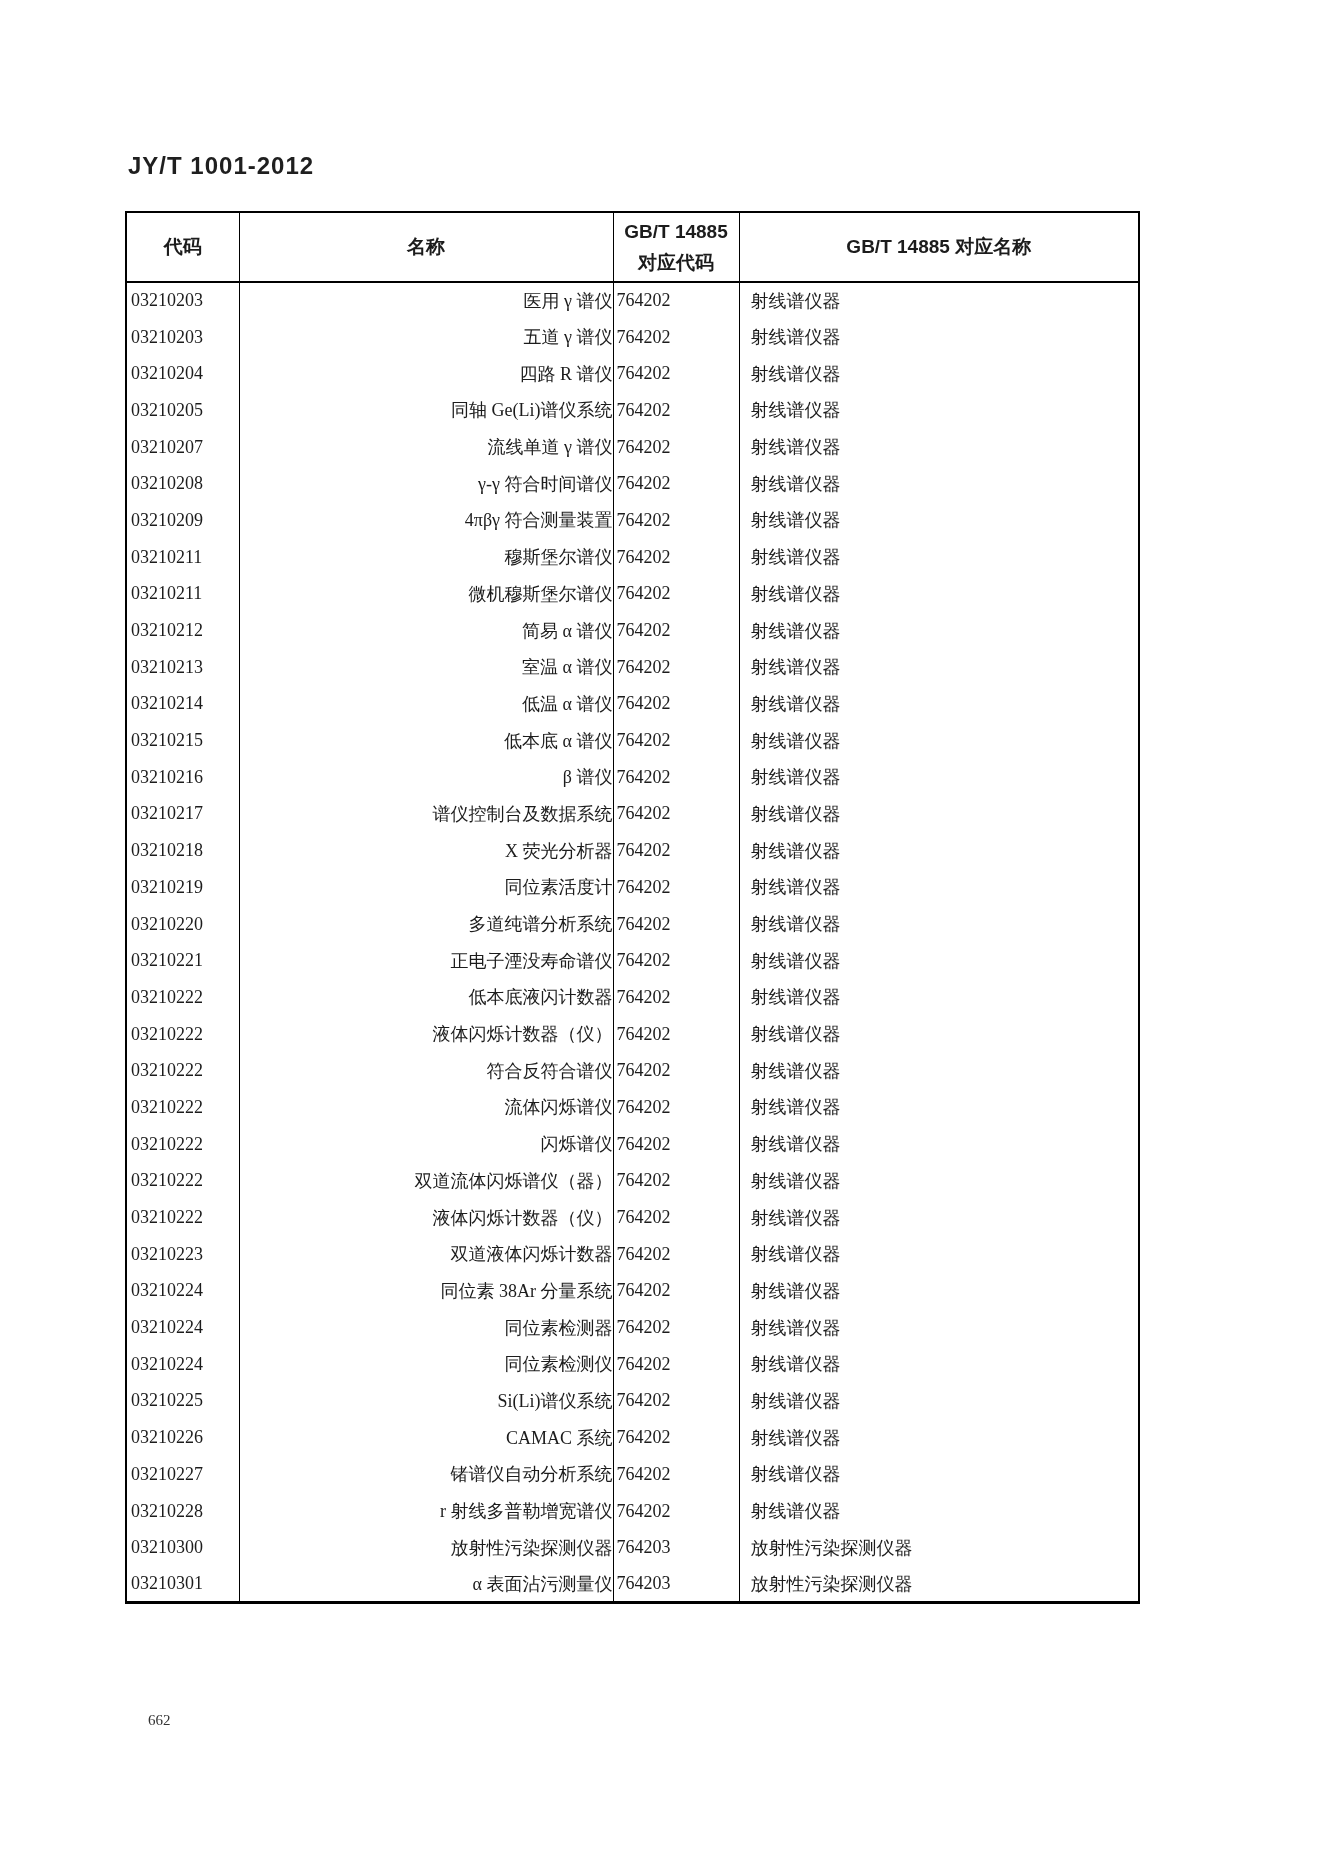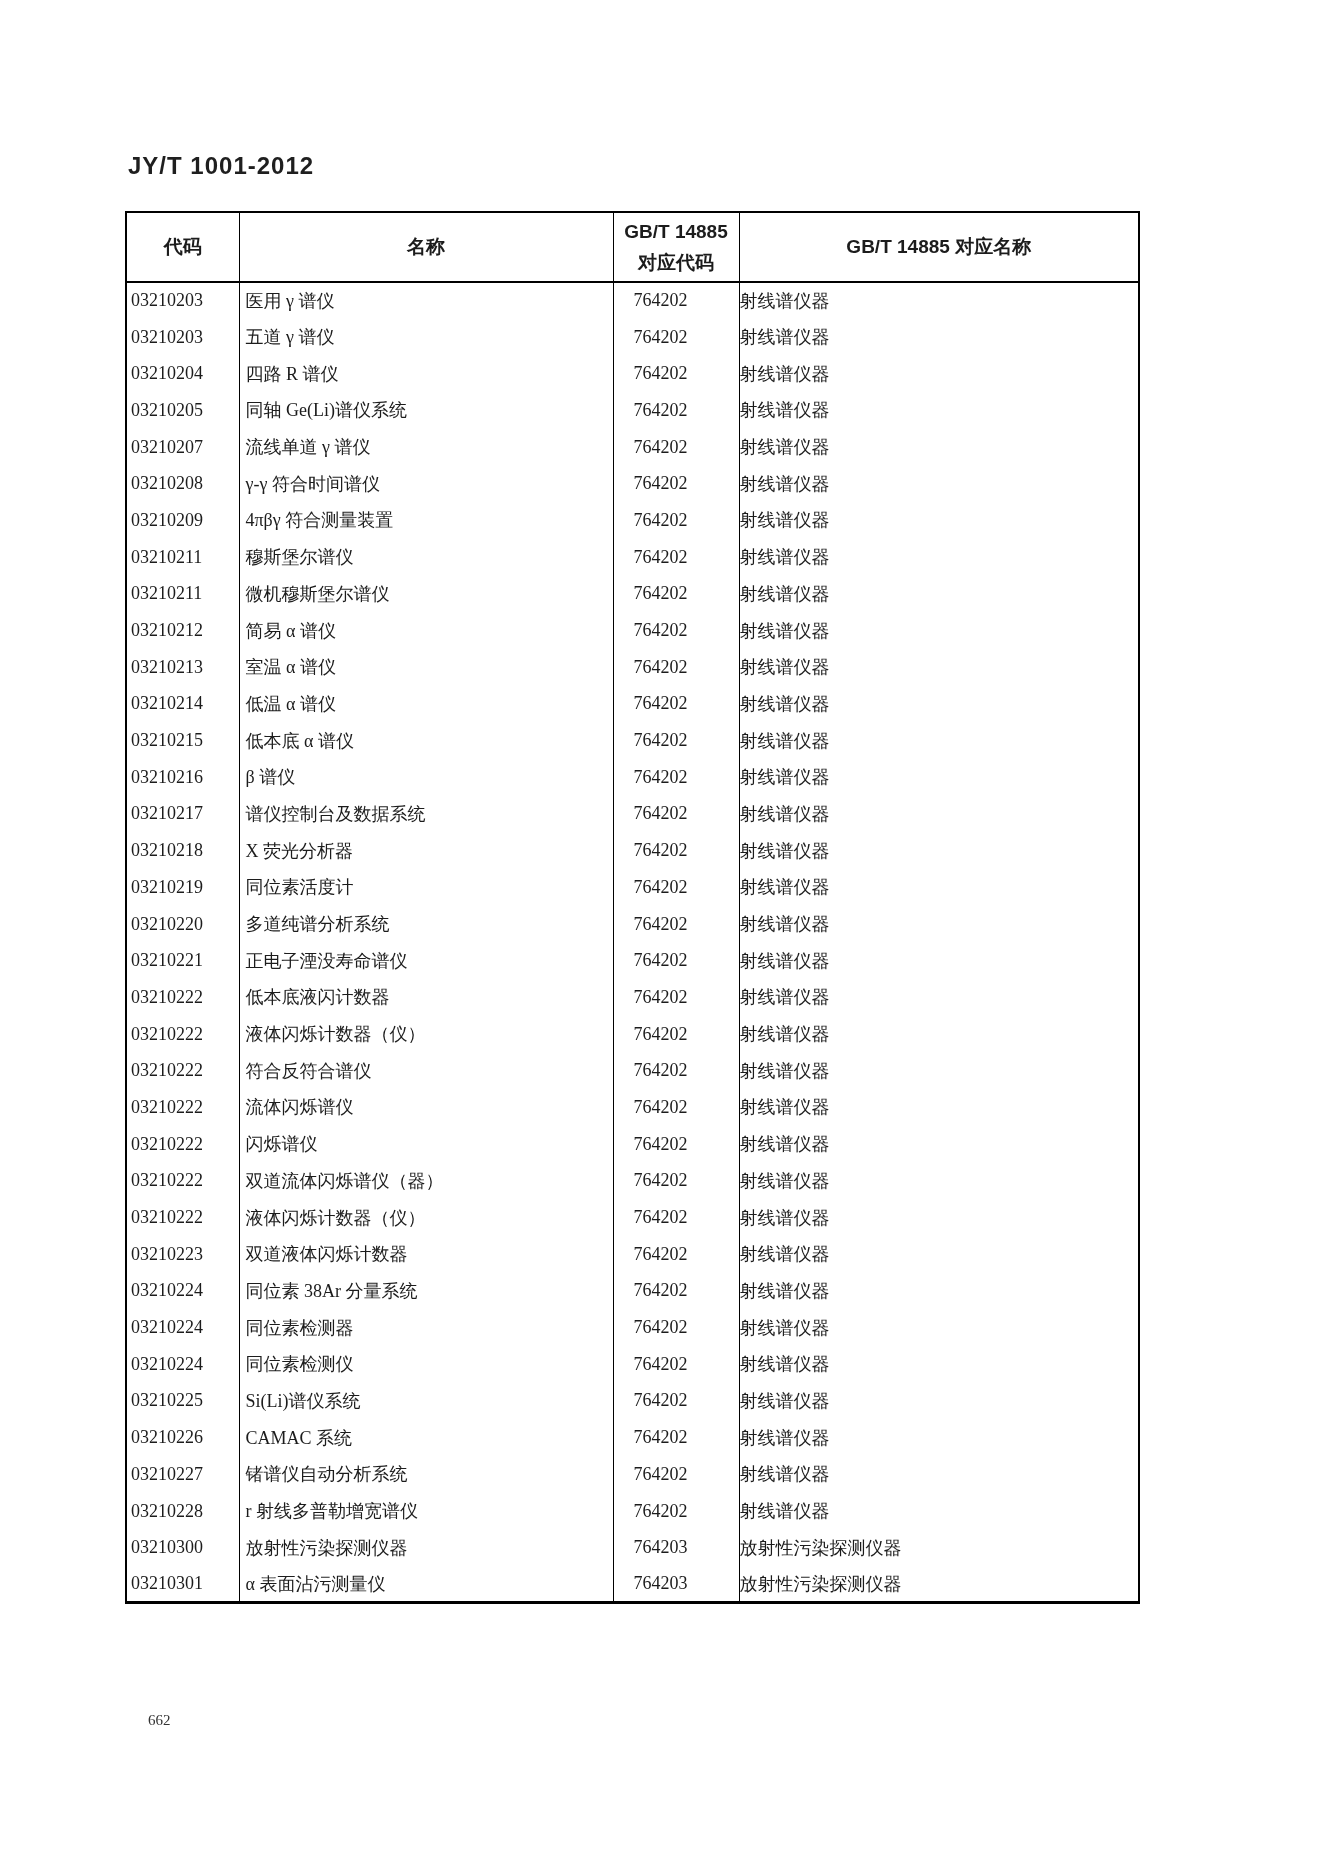--- a/index.html
+++ b/index.html
@@ -56,23 +56,23 @@
     border-left: 1px solid #000;
     font-family: "Liberation Serif", "DejaVu Serif", serif;
     font-size: 18px;
     vertical-align: middle;
     color: #1c1c1c;
     padding: 0;
     white-space: nowrap;
     overflow: hidden;
   }
   .code-table td.cell-code   { padding-left: 4px; }
-  .code-table td.cell-name   { padding-left: 6px; }
-  .code-table td.cell-gbcode { padding-left: 20px; }
-  .code-table td.cell-gbname { }
+  .code-table td.cell-name   { padding-left: 6px; text-align: right; }
+  .code-table td.cell-gbcode { padding-left: 3px; }
+  .code-table td.cell-gbname { padding-left: 11px; }
   .page-number {
     position: absolute;
     left: 148px;
     top: 1712px;
     font-family: "Liberation Serif", "DejaVu Serif", serif;
     font-size: 15px;
     color: #333333;
   }
 </style>
 </head>

